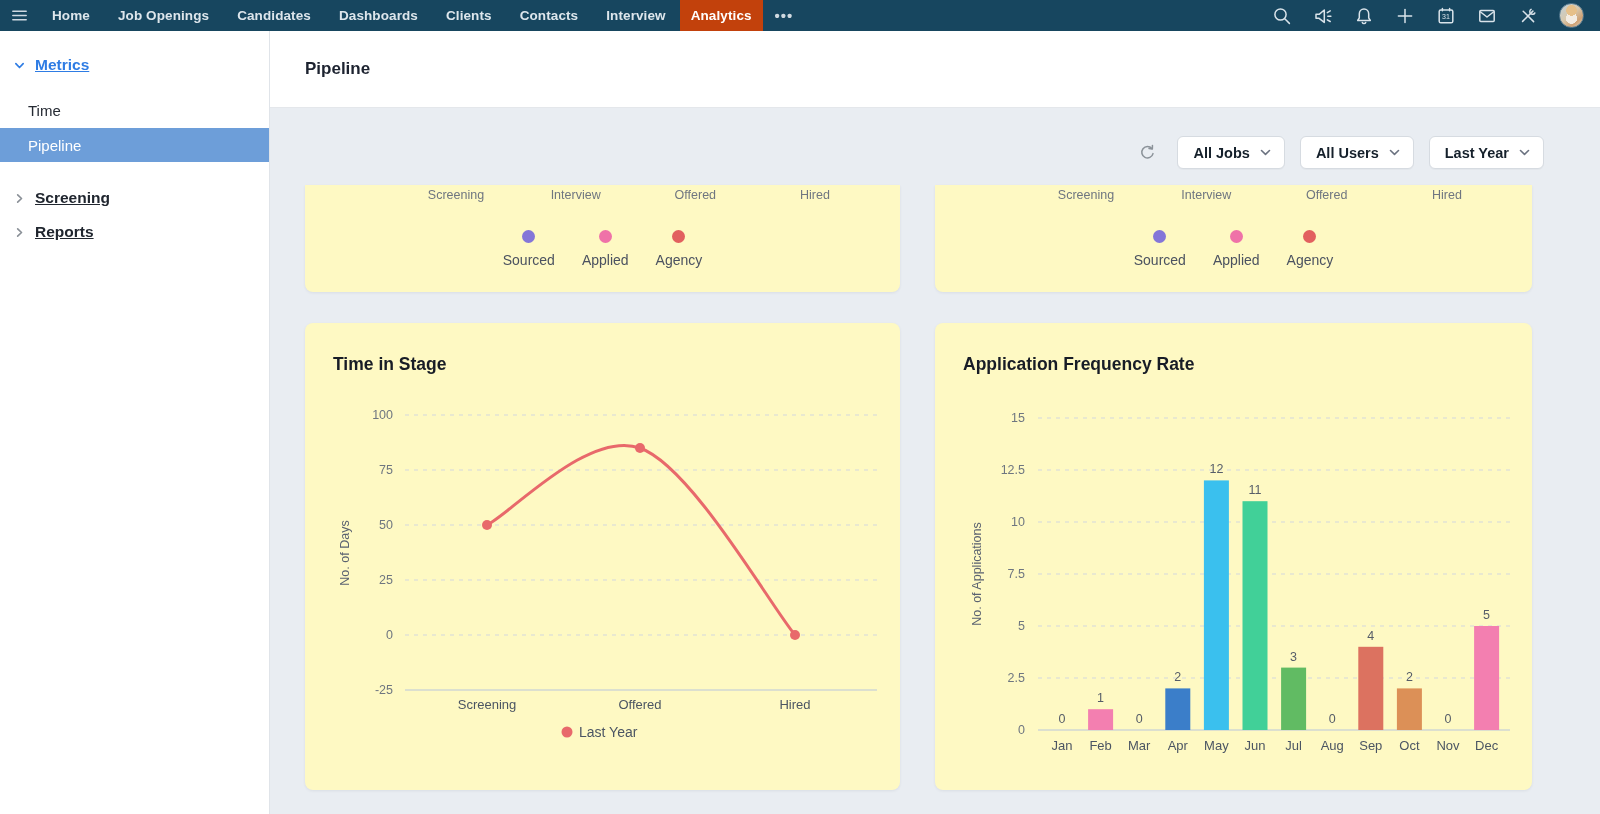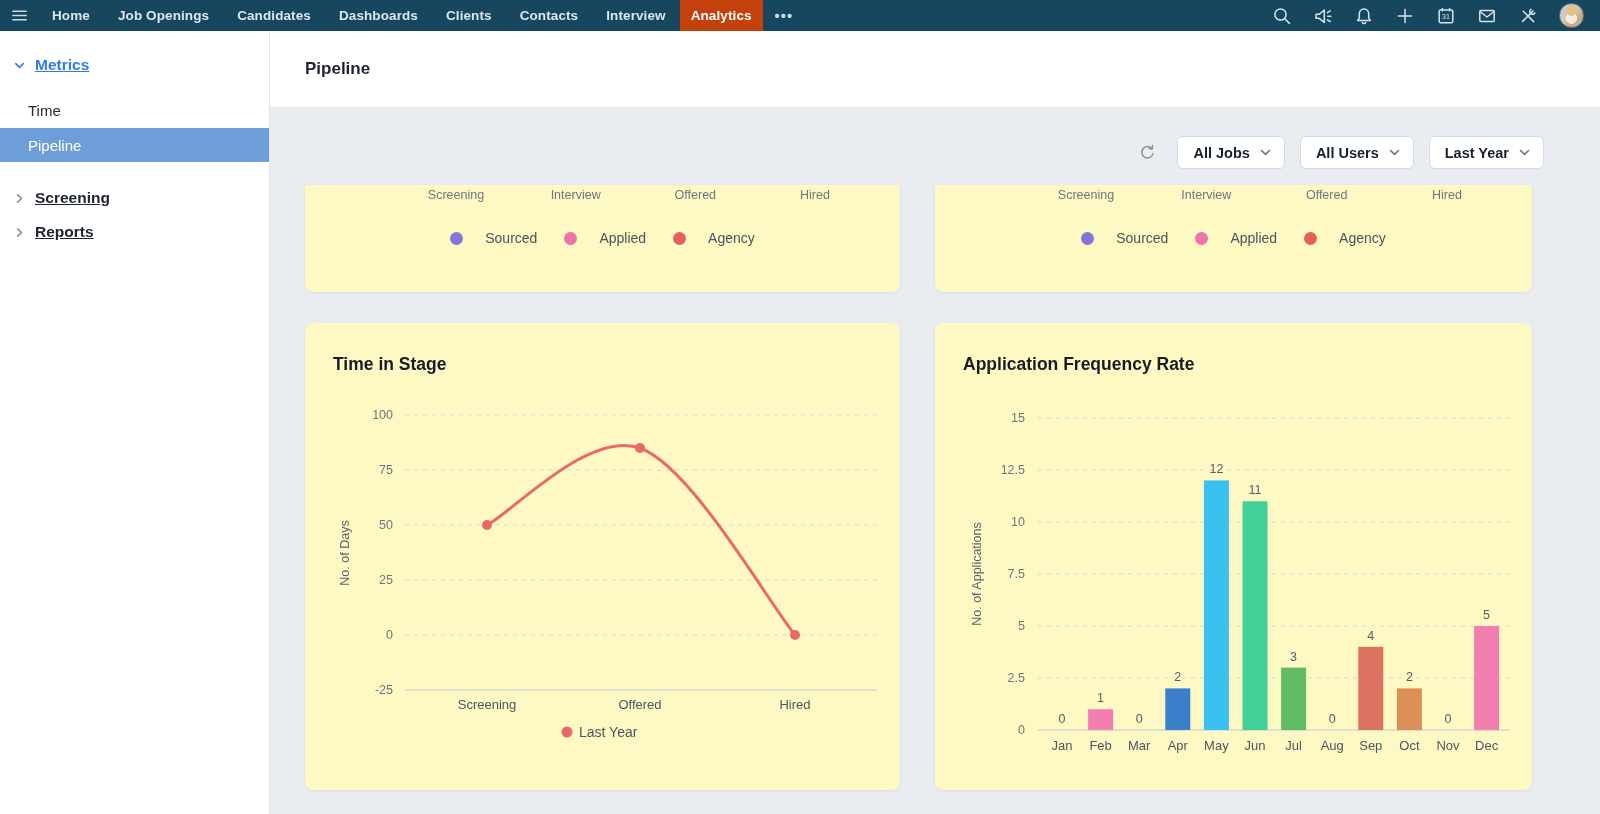--- a/index.html
+++ b/index.html
@@ -62,21 +62,21 @@
   .card-top { top:77px; height:107px; border-radius:0 0 8px 8px; }
   .card-main { top:215px; height:467px; border-radius:8px; }
   .card-l { left:35px;  width:595px; }
   .card-r { left:665px; width:597px; }
 
   
   .stage-row { position:absolute; top:3px; left:92px; right:26px; display:flex; justify-content:space-between; }
   .stage-row span { font-size:12.5px; color:#6f7680; width:118px; text-align:center; }
   .mini-legend { position:absolute; top:45px; left:0; right:0; display:flex; justify-content:center;
                  gap:27px; align-items:center; }
-  .legend-entry { display:flex; align-items:center; gap:22px; }
+  .legend-entry { display:flex; align-items:center; gap:9px;flex-direction:column; }
   .legend-dot { width:13px; height:13px; border-radius:50%; }
   .legend-entry span { font-size:14px; color:#4b5260; }
 
   
   .chart-title { position:absolute; left:28px; top:31px; font-size:17.5px; font-weight:700; color:#171c26; }
   .chart-svg { position:absolute; left:0; top:0; width:100%; height:100%; }
   .chart-svg text { font-family:"Liberation Sans", sans-serif; }
 </style>
 </head>
 <body>

